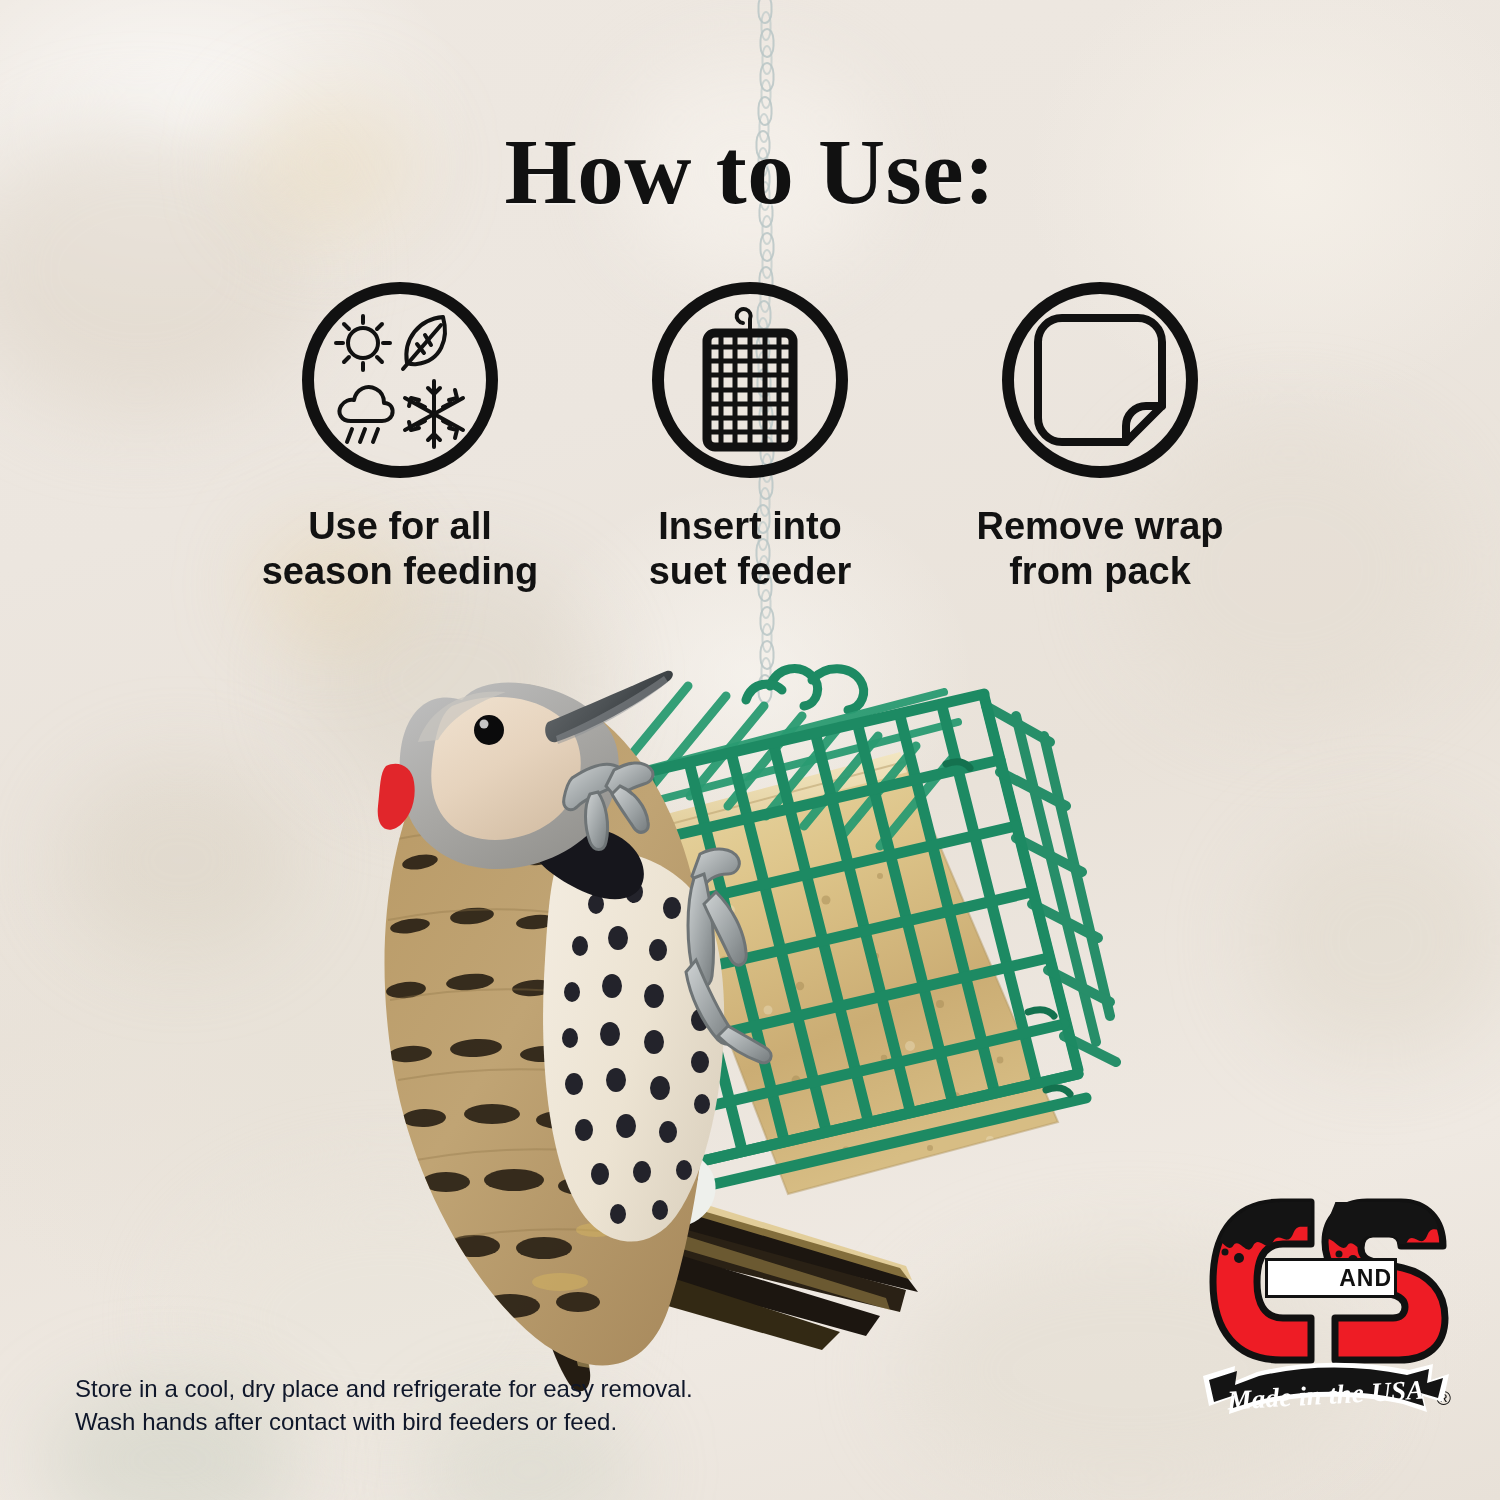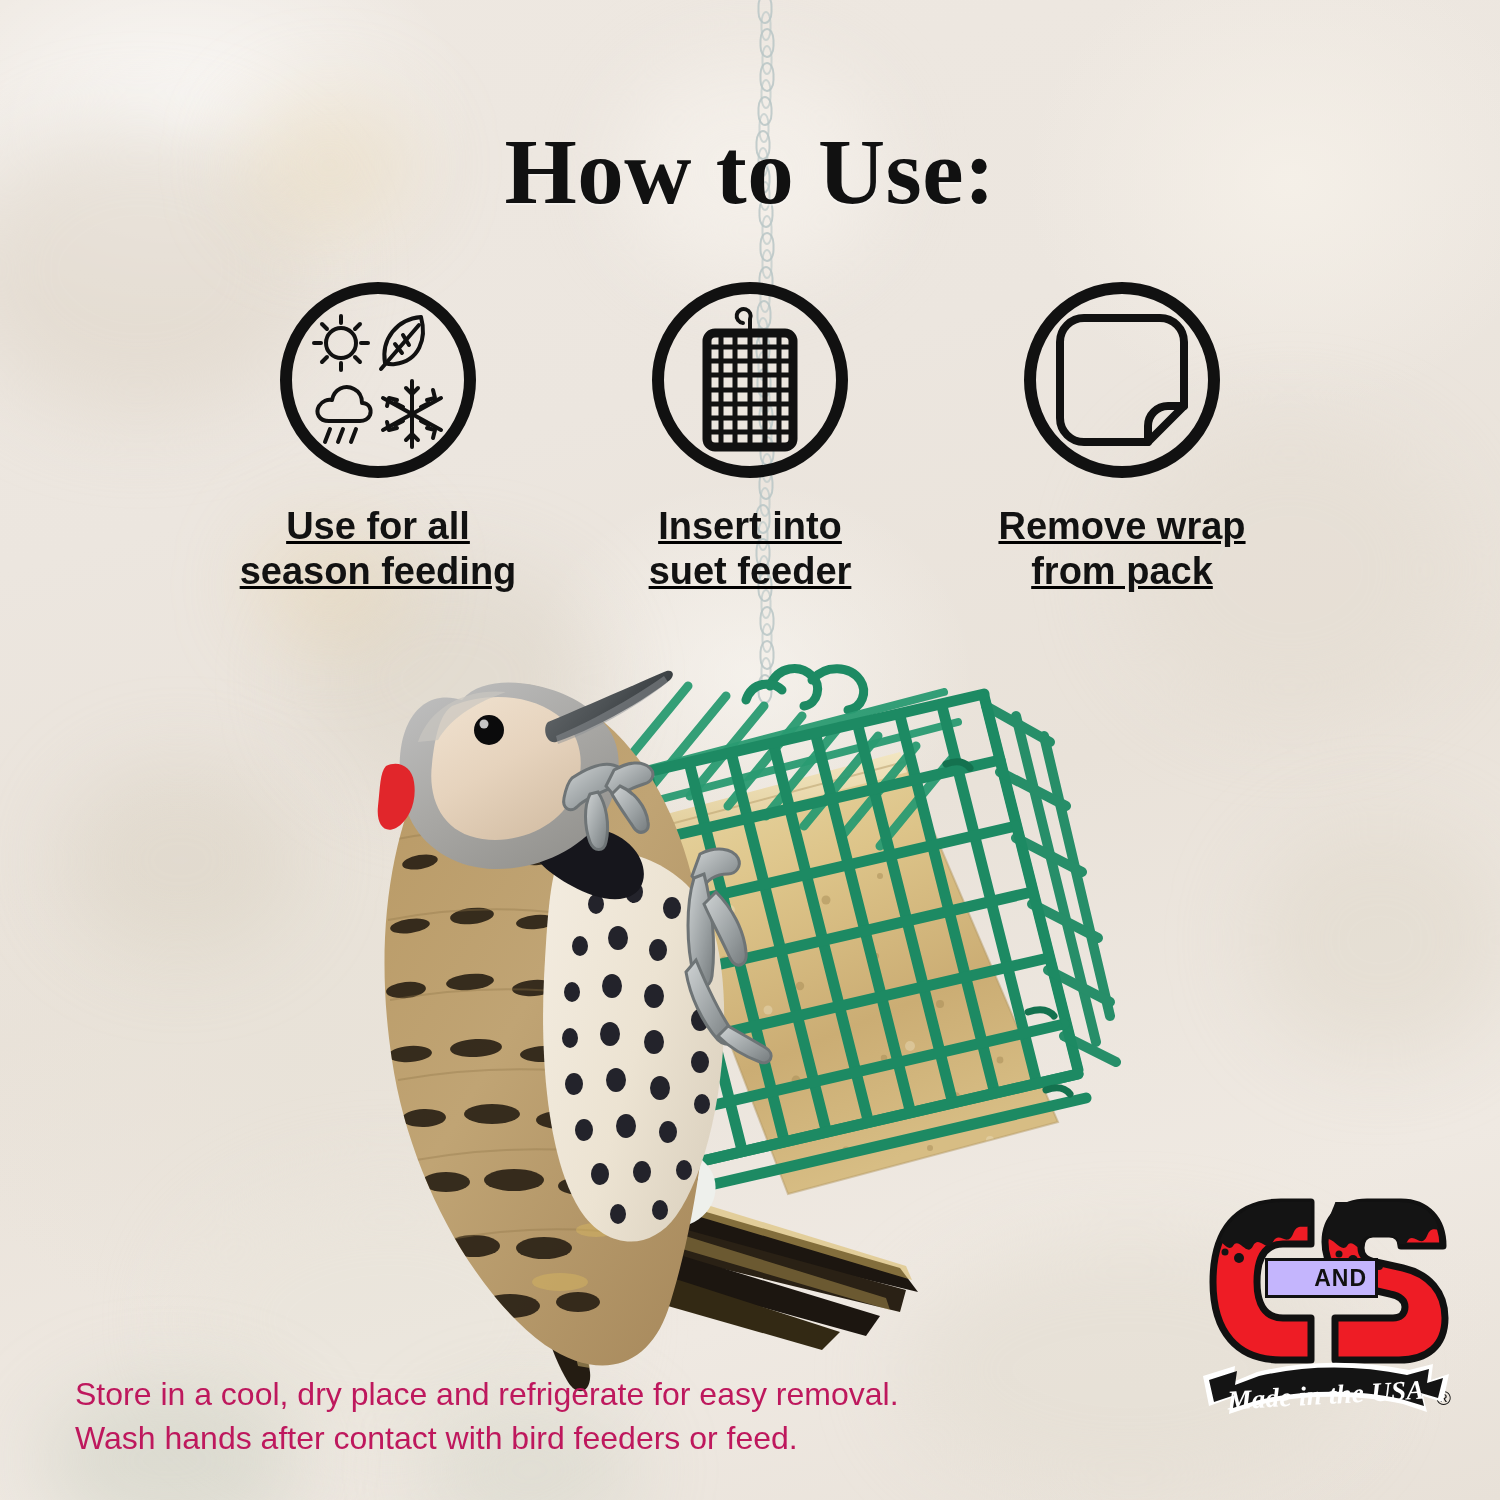--- a/index.html
+++ b/index.html
@@ -43,21 +43,21 @@
   
   .title{
     position:absolute;left:0;top:118px;width:1500px;text-align:center;
     font-family:"Liberation Serif", serif;
     font-weight:bold;font-size:93px;letter-spacing:.5px;color:#111;
     text-shadow:0 2px 0 rgba(255,255,255,.35);
   }
 
   
   .steps{position:absolute;left:0;top:282px;width:1500px;
-    display:flex;justify-content:center;gap:92px;text-decoration:underline;}
+    display:flex;justify-content:center;gap:70px;}
   .step{width:280px;display:flex;flex-direction:column;align-items:center;}
   .step-circle{
     width:196px;height:196px;border-radius:50%;
     border:12px solid #111;
     display:flex;align-items:center;justify-content:center;
     box-sizing:border-box;
   }
   .step-label{
     margin-top:26px;text-align:center;
     font-family:"Liberation Sans", sans-serif;
@@ -65,31 +65,31 @@
     white-space:pre-line;
   }
 
   
   .photo{position:absolute;left:0;top:0;width:1500px;height:1500px;pointer-events:none;}
 
   
   .disclaimer{
     position:absolute;left:75px;top:1372px;
     font-family:"Liberation Sans", sans-serif;
-    font-size:32px;line-height:1.38;color:#be185d;white-space:pre-line;
+    font-size:24px;line-height:1.38;color:#0f172a;white-space:pre-line;
   }
 
   
   .logo{position:absolute;left:1203px;top:1196px;width:246px;height:236px;}
   .logo-mark{position:absolute;left:0;top:0;width:246px;height:170px;}
   .logo-and{
-    position:absolute;left:62px;top:62px;width:113px;height:40px;
-    background:#c4b5fd;border:3px solid #111;
+    position:absolute;left:62px;top:62px;width:132px;height:40px;
+    background:#ffffff;border:3px solid #111;
     display:flex;align-items:center;justify-content:flex-end;
-    box-sizing:border-box;padding-right:8px;
+    box-sizing:border-box;padding-right:2px;
   }
   .logo-and span{font-family:"Liberation Sans", sans-serif;font-weight:bold;
     font-size:23px;letter-spacing:1px;color:#111;}
   .logo-reg{position:absolute;right:-2px;bottom:22px;
     font-family:"Liberation Sans", sans-serif;font-size:20px;color:#111;}
   .logo-banner{position:absolute;left:-6px;top:162px;width:258px;height:74px;}
   .banner-text{
     position:absolute;left:0;top:0;width:258px;height:74px;
     display:flex;align-items:center;justify-content:center;
     font-family:"Liberation Serif", serif;font-weight:bold;font-style:italic;

